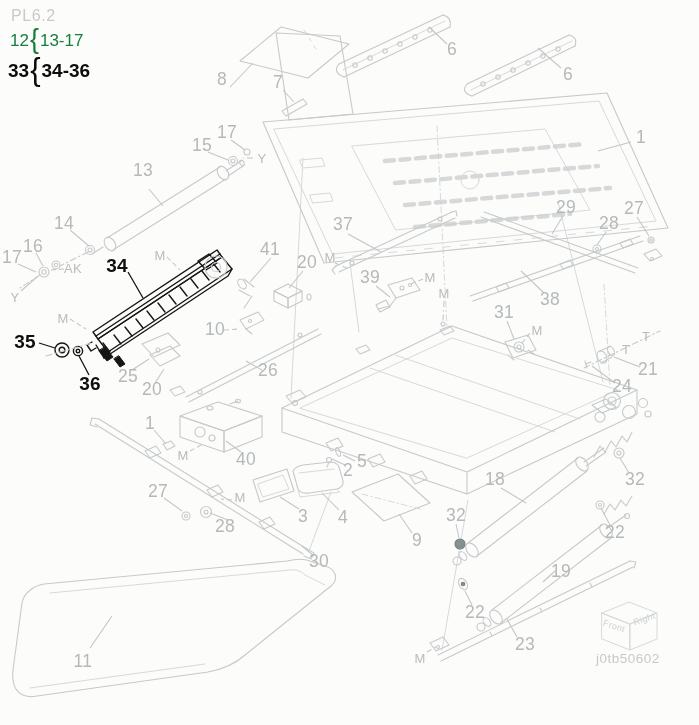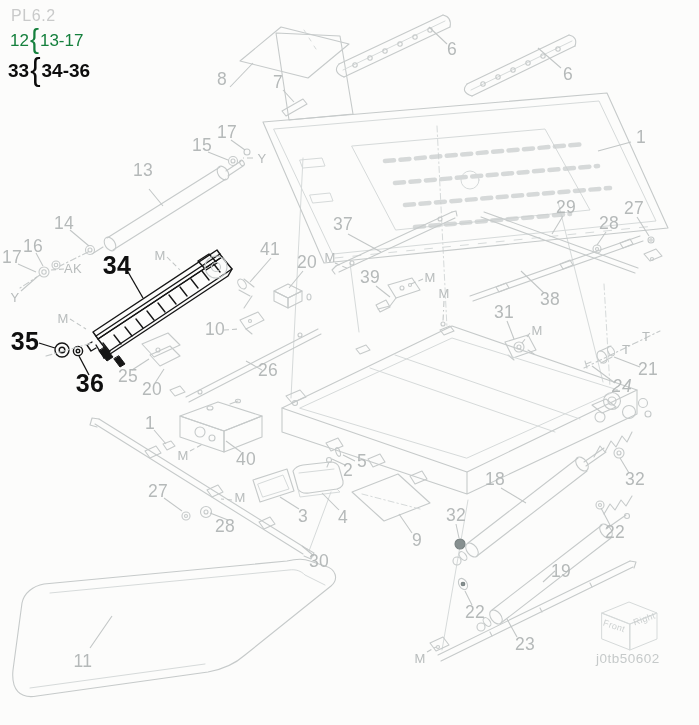--- a/index.html
+++ b/index.html
@@ -18,21 +18,21 @@
   
   .ld{stroke:#c2c6c6;stroke-width:1.05;fill:none;}
   .ld.dash{stroke-dasharray:5 3;}
   .ld.dashdot{stroke-dasharray:6 3 1.5 3;}
   .ld.black{stroke:#141414;stroke-width:1.3;}
   
   .callout-layer{position:absolute;inset:0;}
   .callout{position:absolute;transform:translate(-50%,-50%);font-size:17.5px;color:#b5b9b9;
            letter-spacing:.3px;white-space:nowrap;line-height:1;}
   .callout.letter{font-size:13px;color:#b8bcbc;}
-  .callout.hl{font-size:25px;font-weight:bold;color:#0f0f0f;}
+  .callout.hl{font-size:19px;font-weight:bold;color:#0f0f0f;}
   
   .header{position:absolute;left:8px;top:6px;line-height:1;}
   .pl{font-size:16px;color:#c9caca;letter-spacing:.6px;margin:2px 0 3px 3px;}
   .ref{display:flex;align-items:center;gap:1px;}
   .ref .brace{font-weight:300;position:relative;top:-1px;}
   .ref1{color:#15803d;font-size:17px;margin-left:2px;}
   .ref1 .brace{font-size:27px;}
   .ref2{color:#0c0c0c;font-size:19px;font-weight:bold;margin-top:1px;}
   .ref2 .brace{font-size:31px;font-weight:400;}
   
@@ -430,21 +430,21 @@
       <span class="callout letter" style="left: 444px; top: 293px;">M</span>
       <span class="callout" style="left: 566px; top: 208px;">29</span>
       <span class="callout" style="left: 609px; top: 224px;">28</span>
       <span class="callout" style="left: 634px; top: 209px;">27</span>
       <span class="callout" style="left: 550px; top: 300px;">38</span>
       <span class="callout" style="left: 504px; top: 313px;">31</span>
       <span class="callout letter" style="left: 537px; top: 330px;">M</span>
       <span class="callout letter" style="left: 646px; top: 336px;">T</span>
       <span class="callout letter" style="left: 626px; top: 349px;">T</span>
       <span class="callout" style="left: 648px; top: 370px;">21</span>
-      <span class="callout" style="left: 622px; top: 387px; font-style: italic;">24</span>
+      <span class="callout" style="left: 622px; top: 387px;">24</span>
       <span class="callout" style="left: 215px; top: 330px; text-align: right;">10</span>
       <span class="callout letter" style="left: 63px; top: 318px;">M</span>
       <span class="callout hl" style="left: 25px; top: 341px;">35</span>
       <span class="callout hl" style="left: 90px; top: 383px;">36</span>
       <span class="callout" style="left: 128px; top: 377px;">25</span>
       <span class="callout" style="left: 152px; top: 390px;">20</span>
       <span class="callout" style="left: 268px; top: 371px;">26</span>
       <span class="callout" style="left: 150px; top: 424px;">1</span>
       <span class="callout letter" style="left: 183px; top: 455px;">M</span>
       <span class="callout" style="left: 246px; top: 460px;">40</span>

